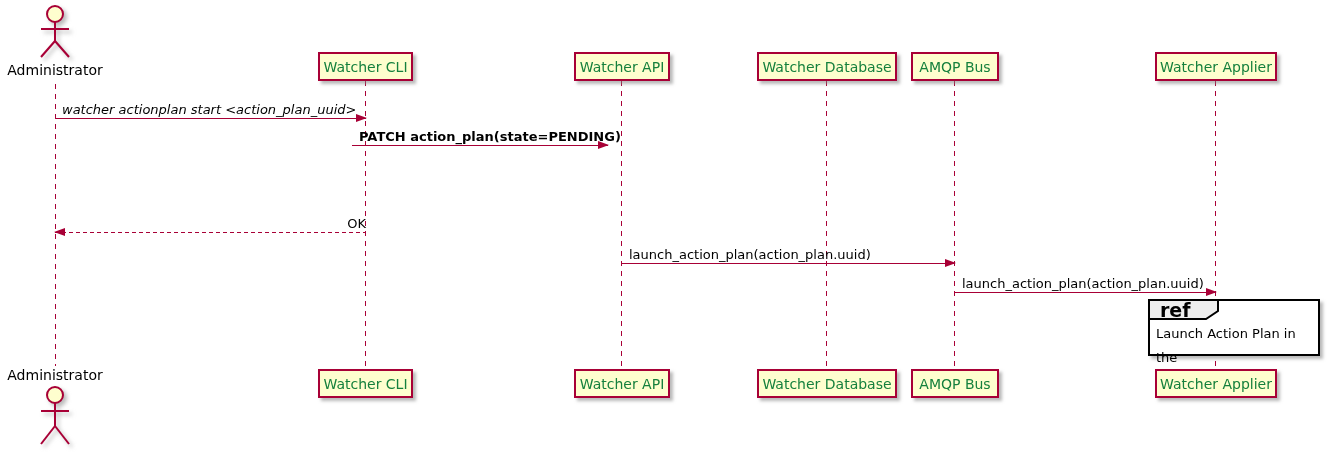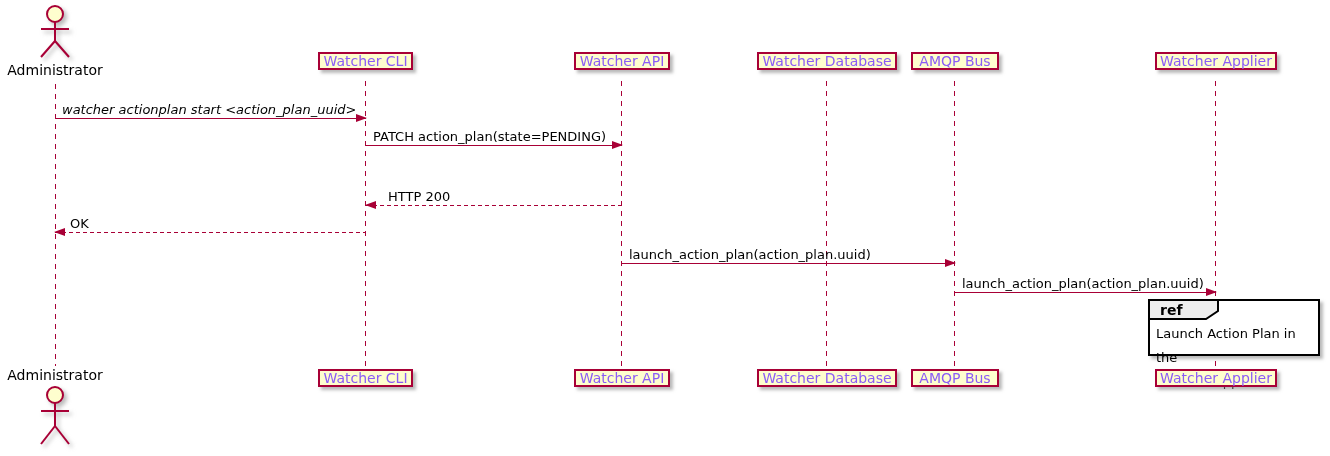--- a/index.html
+++ b/index.html
@@ -3,24 +3,24 @@
 <meta charset="utf-8">
 <style>
   * { margin:0; padding:0; box-sizing:border-box; }
   body { background:#ffffff; font-family:"DejaVu Sans", sans-serif; }
   .stage {
     position:relative; width:1330px; height:456px;
     background:#ffffff; overflow:hidden; color:#000;border-radius:14px;
   }
   
   .pbox {
-    position:absolute; height:18px;
+    position:absolute; height:29px;
     background:#FEFECE; border:2px solid #A80036;
     display:flex; align-items:center; justify-content:center;
-    font-size:14px; color:#8b5cf6; white-space:nowrap;
+    font-size:14px; color:#15803d; white-space:nowrap;
     box-shadow:3px 3px 3px rgba(130,130,130,0.55);
   }
   
   .lifeline {
     position:absolute; width:1px;
     background:repeating-linear-gradient(to bottom, #A80036 0 5px, transparent 5px 10px);
   }
   
   .actor-label {
     position:absolute; width:120px; text-align:center;
@@ -42,21 +42,21 @@
   .arrow-left  { left:-1px;  border-top:4.5px solid transparent; border-bottom:4.5px solid transparent; border-right:11px solid #A80036; }
   
   .refbox {
     position:absolute; left:1148px; top:299px; width:172px; height:57px;
     background:#ffffff; border:2px solid #000;
     box-shadow:3px 3px 3px rgba(130,130,130,0.55);
   }
   .ref-header { position:absolute; left:-2px; top:-2px; width:72px; height:21px; }
   .ref-keyword {
     position:absolute; left:10px; top:0px; width:50px; height:20px;
-    font-size:14px; font-weight:bold; line-height:19px; color:#000;
+    font-size:19px; font-weight:bold; line-height:19px; color:#000;
   }
   .ref-body {
     position:absolute; left:6px; top:21px; right:4px;
     font-size:13px; line-height:24px; color:#000;
   }
 </style>
 </head>
 <body>
 
 <div class="stage">
@@ -82,35 +82,30 @@
   <div class="pbox" style="left:757px; top:52px; width:140px;">Watcher Database</div>
   <div class="pbox" style="left:911px; top:52px; width:88px;">AMQP Bus</div>
   <div class="pbox" style="left:1155px; top:52px; width:122px;">Watcher Applier</div>
 
   <div class="msg" style="left:55px; top:102px; width:311px;font-style:italic;">
     <div class="msg-label" style="padding-left:7px;">watcher actionplan start &lt;action_plan_uuid&gt;</div>
     <div class="msg-line"></div>
     <div class="arrow arrow-right"></div>
   </div>
 
-  <div class="msg" style="left:366px; top:129px; width:256px;">
+  <div class="msg" style="left:352px; top:129px; width:256px;font-weight:bold;">
     <div class="msg-label" style="padding-left:7px;">PATCH action_plan(state=PENDING)</div>
     <div class="msg-line"></div>
     <div class="arrow arrow-right"></div>
   </div>
 
 
-  <div class="msg" style="left:366px; top:189px; width:256px;">
-    <div class="msg-label" style="padding-left:22px;">HTTP 200</div>
-    <div class="msg-line dashed"></div>
-    <div class="arrow arrow-left"></div>
-  </div>
 
   <div class="msg" style="left:55px; top:216px; width:311px;">
-    <div class="msg-label" style="padding-left:15px;">OK</div>
+    <div class="msg-label" style="padding-left:15px;text-align:right;">OK</div>
     <div class="msg-line dashed"></div>
     <div class="arrow arrow-left"></div>
   </div>
 
   <div class="msg" style="left:622px; top:247px; width:333px;">
     <div class="msg-label" style="padding-left:7px;">launch_action_plan(action_plan.uuid)</div>
     <div class="msg-line"></div>
     <div class="arrow arrow-right"></div>
   </div>
 

